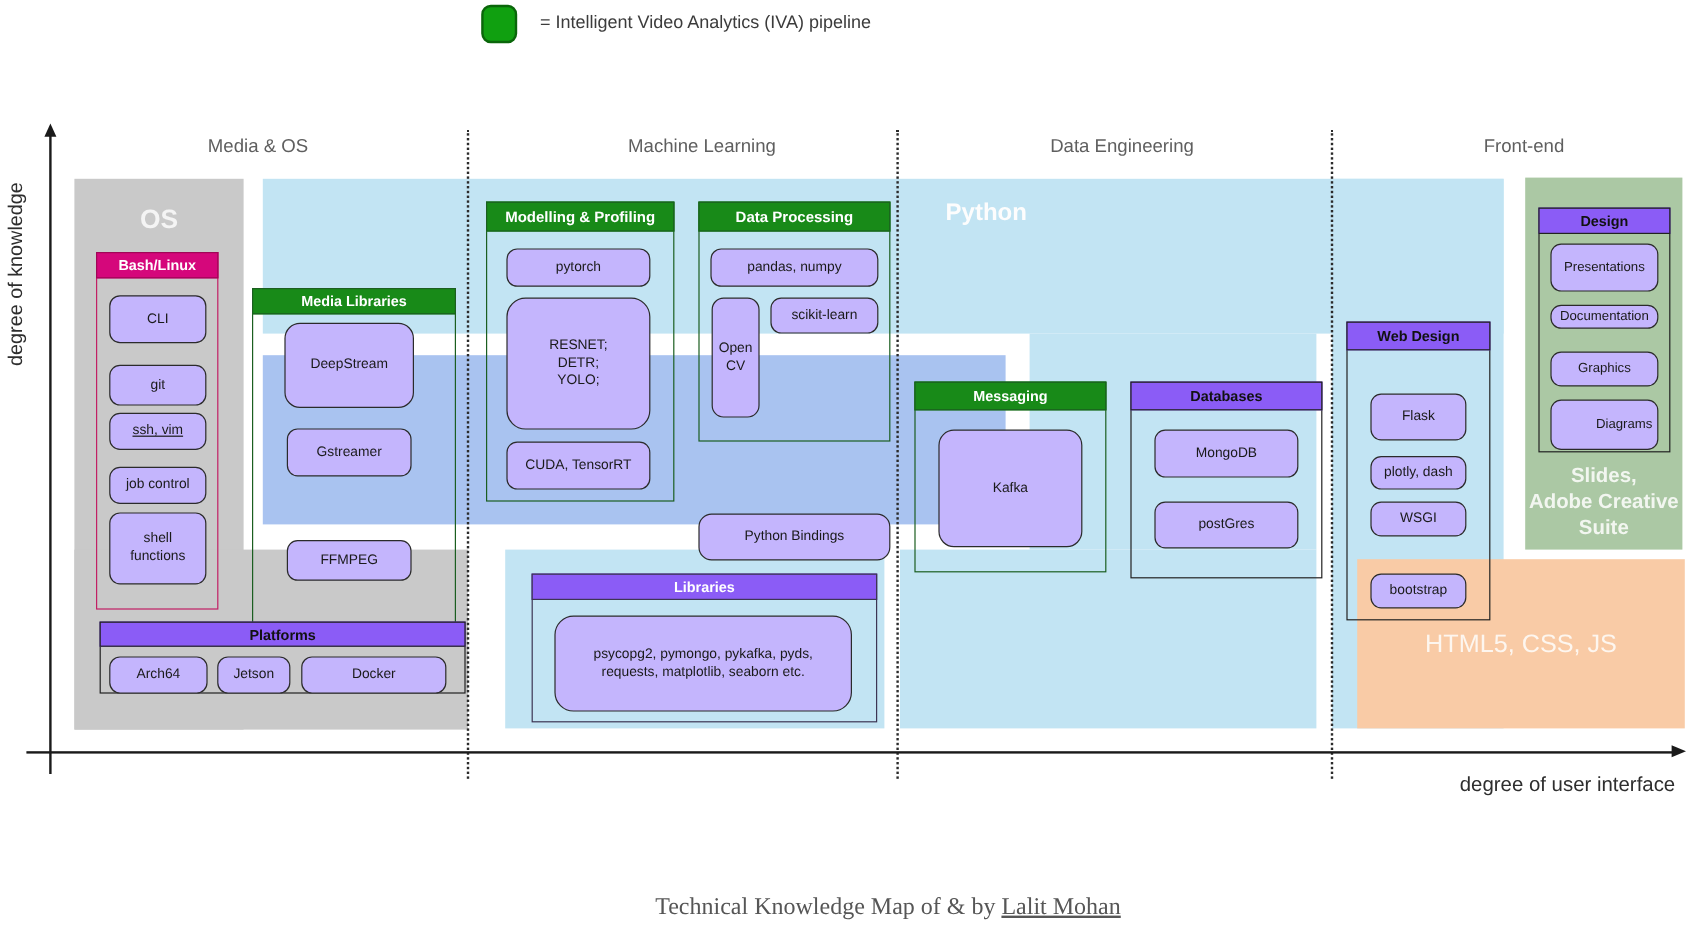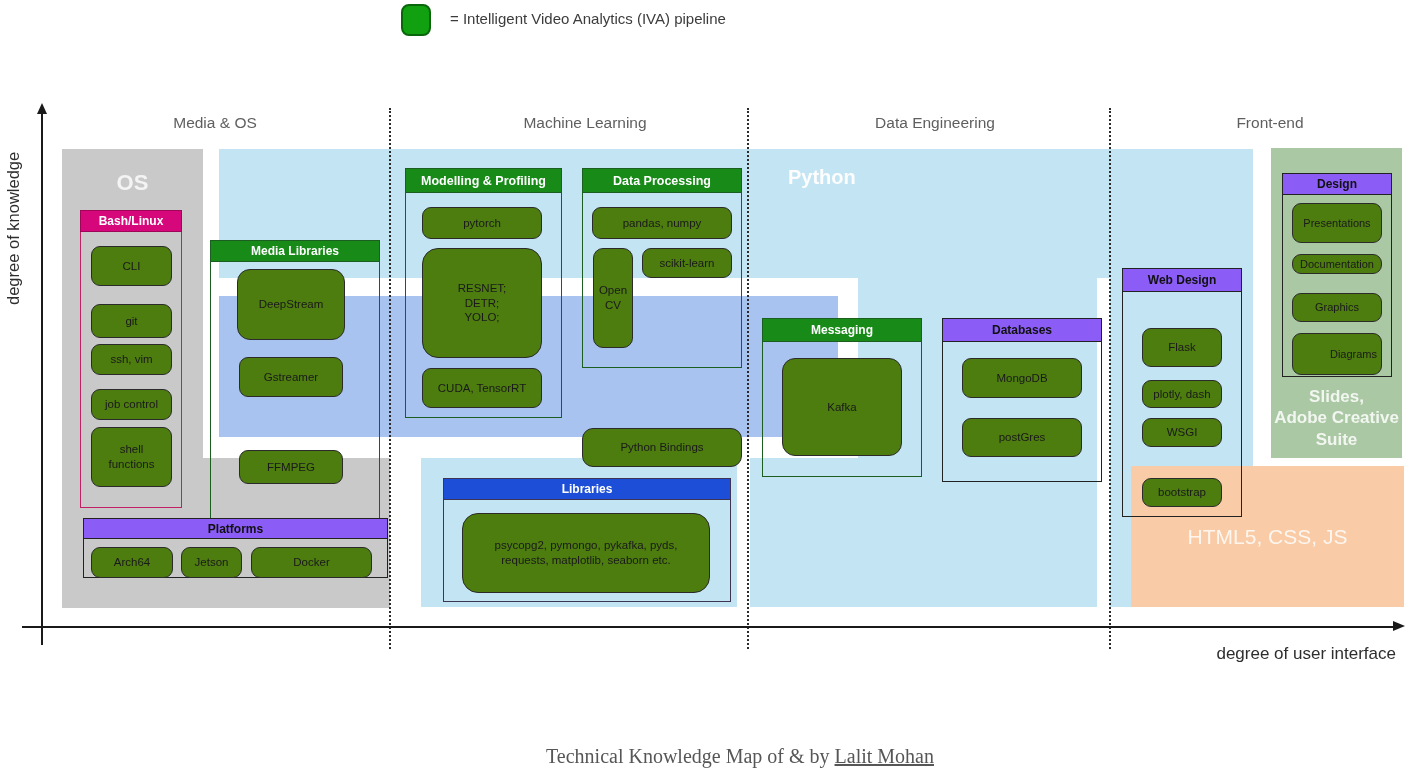--- a/index.html
+++ b/index.html
@@ -21,24 +21,24 @@
   
   .gbox{position:absolute;border:1.4px solid #222;background:transparent;box-sizing:border-box;}
   .gbox.green{border-color:#1b5e20;}
   .gbox.pink{border-color:#c21f64;}
   .gbox.purple{border-color:#3d3553;}
   
   .ghead{position:absolute;display:flex;align-items:center;justify-content:center;
          font-size:12px;font-weight:bold;color:#fff;box-sizing:border-box;}
   .ghead.green{background:#188a18;border:1.4px solid #1b5e20;}
   .ghead.pink{background:#d5077b;border:1.4px solid #a00657;}
-  .ghead.purple{background:#1d4ed8;border:1.4px solid #3d3553;}
+  .ghead.purple{background:#8b5cf6;border:1.4px solid #3d3553;}
   .ghead.white{background:#8b5cf6;border:1.4px solid #222;color:#111;}
   
-  .ibox{position:absolute;background:#4d7c0f;border:1.3px solid #2b2b2b;border-radius:9px;
+  .ibox{position:absolute;background:#c4b5fd;border:1.3px solid #2b2b2b;border-radius:9px;
         display:flex;align-items:center;justify-content:center;text-align:center;
         font-size:11.5px;color:#1a1a1a;white-space:pre-line;line-height:1.3;box-sizing:border-box;}
   
   .axis{position:absolute;background:#1a1a1a;}
   .arrow-up{position:absolute;width:0;height:0;border-left:5px solid transparent;
             border-right:5px solid transparent;border-bottom:11px solid #1a1a1a;}
   .arrow-right{position:absolute;width:0;height:0;border-top:5.5px solid transparent;
                border-bottom:5.5px solid transparent;border-left:12px solid #1a1a1a;}
   .ylab{position:absolute;left:4px;top:118px;height:220px;writing-mode:vertical-rl;
         transform:rotate(180deg);font-size:16.5px;color:#2e2e2e;text-align:center;}
@@ -86,21 +86,21 @@
 
   <div class="colhead" style="left:115px;">Media &amp; OS</div>
   <div class="colhead" style="left:485px;">Machine Learning</div>
   <div class="colhead" style="left:835px;">Data Engineering</div>
   <div class="colhead" style="left:1170px;">Front-end</div>
 
   <div class="gbox pink" style="left:80px;top:210px;width:102px;height:298px;"></div>
   <div class="ghead pink" style="left:80px;top:210px;width:102px;height:22px;">Bash/Linux</div>
   <div class="ibox" style="left:91px;top:246px;width:81px;height:40px;">CLI</div>
   <div class="ibox" style="left:91px;top:304px;width:81px;height:34px;">git</div>
-  <div class="ibox" style="left:91px;top:344px;width:81px;height:31px;">ssh, vim</div>
+  <div class="ibox" style="left:91px;top:344px;width:81px;height:31px;text-decoration:underline;">ssh, vim</div>
   <div class="ibox" style="left:91px;top:389px;width:81px;height:31px;">job control</div>
   <div class="ibox" style="left:91px;top:427px;width:81px;height:60px;">shell
 functions</div>
 
   <div class="gbox green" style="left:210px;top:240px;width:170px;height:295px;"></div>
   <div class="ghead green" style="left:210px;top:240px;width:170px;height:22px;">Media Libraries</div>
   <div class="ibox" style="left:237px;top:269px;width:108px;height:71px;border-radius:13px;">DeepStream</div>
   <div class="ibox" style="left:239px;top:357px;width:104px;height:40px;">Gstreamer</div>
   <div class="ibox" style="left:239px;top:450px;width:104px;height:34px;">FFMPEG</div>
 

